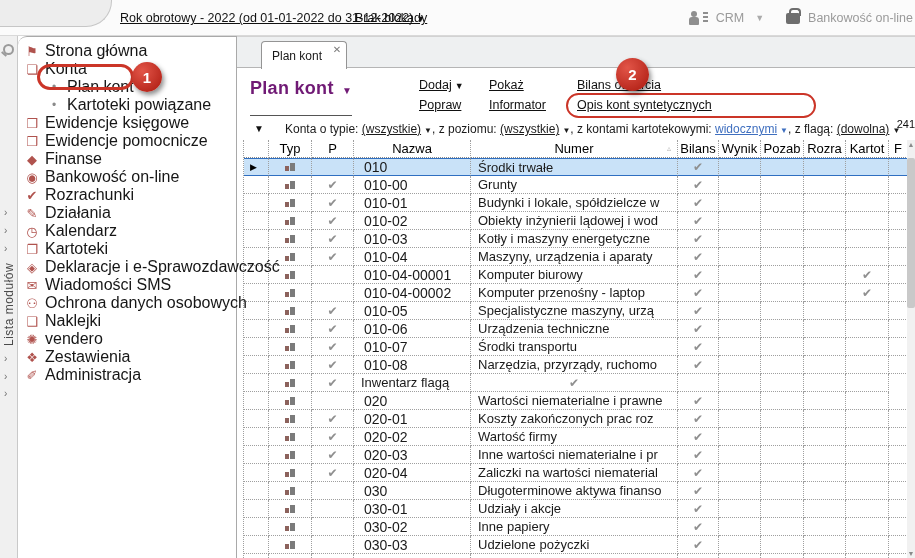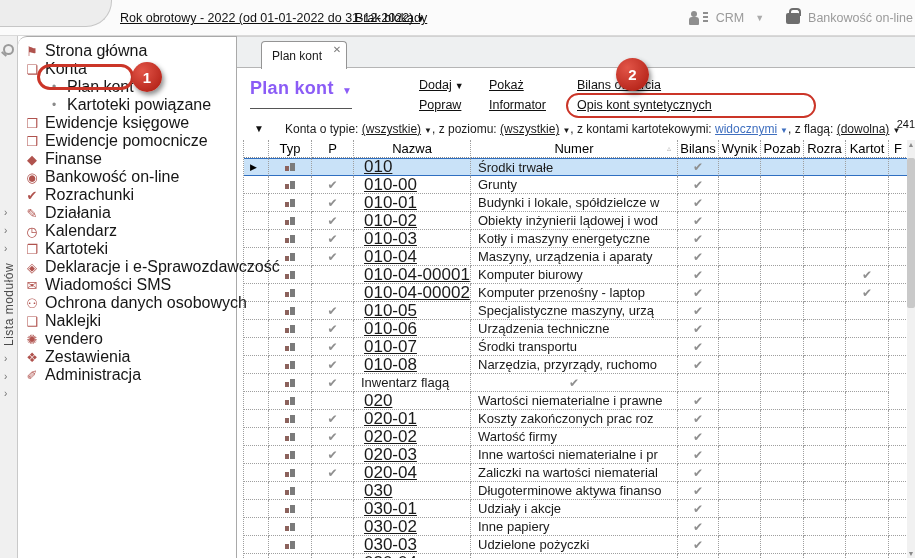--- a/index.html
+++ b/index.html
@@ -39,41 +39,41 @@
   .sb-item.sub .ico { margin-left:28px; color:#8a8a8a; font-size:12px; }
   .sb-item .lbl { font-size:16px; color:#161616; }
 
   
   .content { position:absolute; left:237px; top:36px; width:678px; height:522px; background:#fff; z-index:3; }
   .tabstrip { position:absolute; left:0; top:0; width:678px; height:32px; background:#eef0f1; border-top:1px solid #d2d2d2; border-bottom:1px solid #b5b5b5; }
   .tab { position:absolute; left:24px; top:4px; height:28px; min-width:82px; background:#fff; border:1px solid #949494; border-bottom:none;
          border-radius:4px 4px 0 0; font-size:12px; display:flex; align-items:center; padding:0 24px 0 10px; cursor:pointer; }
   .tab-close { position:absolute; right:5px; top:3px; font-size:10px; color:#7a7a7a; cursor:pointer; line-height:10px; }
 
-  .pagetitle { position:absolute; left:13px; top:42px; font-size:18px; font-weight:bold; color:#8b5cf6;
-               border-bottom:1px solid #555; padding-bottom:9px; cursor:pointer; letter-spacing:.3px; }
+  .pagetitle { position:absolute; left:13px; top:42px; font-size:18px; font-weight:bold; color:#701a75;
+               border-bottom:1px solid #555; padding-bottom:16px; cursor:pointer; letter-spacing:.3px; }
   .pagetitle .caret { font-size:10px; }
   .lnkcol { position:absolute; top:42px; display:flex; flex-direction:column; gap:6px; }
   .lnk { font-size:12.5px; color:#111; text-decoration:underline; cursor:pointer; white-space:nowrap; }
 
   
   .filterbar { position:absolute; left:0; top:84px; width:678px; height:20px; font-size:12px; white-space:nowrap; }
   .funnel { position:absolute; left:17px; top:3px; font-size:10px; color:#111; cursor:pointer; }
   .fwrap { position:absolute; left:48px; top:2px; }
   .flink { text-decoration:underline; cursor:pointer; }
   .flink .caret { font-size:8px; }
   .flink.blue { color:#3f6fbf; }
   .fcount { position:absolute; right:0px; top:-2px; font-size:11px; color:#111; }
 
   
   .tablewrap { position:absolute; left:6px; top:104px; width:664px; height:418px; overflow:hidden; border-left:1px dotted #9f9f9f; }
   .trow { display:grid; grid-template-columns:25px 43px 42px 117px 207px 41px 42px 43px 42px 43px 19px; height:18px; }
   .trow .cell { border-right:1px dotted #9f9f9f; border-bottom:1px dotted #9f9f9f; display:flex; align-items:center; overflow:hidden; }
   .thead .cell { justify-content:center; font-size:13px; color:#000; border-bottom:1px dotted #8a8a8a; position:relative; }
-  .cell.num { padding-left:10px; font-size:17px;text-decoration:underline; }
+  .cell.num { padding-left:10px; font-size:14px; }
   .cell.naz { padding-left:7px; font-size:13px; white-space:nowrap; }
   .cell.c { justify-content:center; }
   .check { color:#8f8f8f; font-size:12px; font-weight:bold; }
   .typ-ico { position:relative; width:12px; height:10px; display:inline-block; }
   .typ-ico::before { content:""; position:absolute; left:1px; bottom:1px; width:4px; height:5px; background:#8c625c; }
   .typ-ico::after  { content:""; position:absolute; right:1px; bottom:1px; width:5px; height:8px; background:#7b7b7b; }
   .trow.sel { background:#c9e2f8; }
   .trow.sel .cell { border-bottom:1px solid #2f6fc1; border-top:1px solid #2f6fc1; }
   .selarrow { font-size:9px; color:#000; margin-left:6px; }
   .sortmark { position:absolute; right:6px; top:4px; font-size:8px; color:#b5b5b5; }

